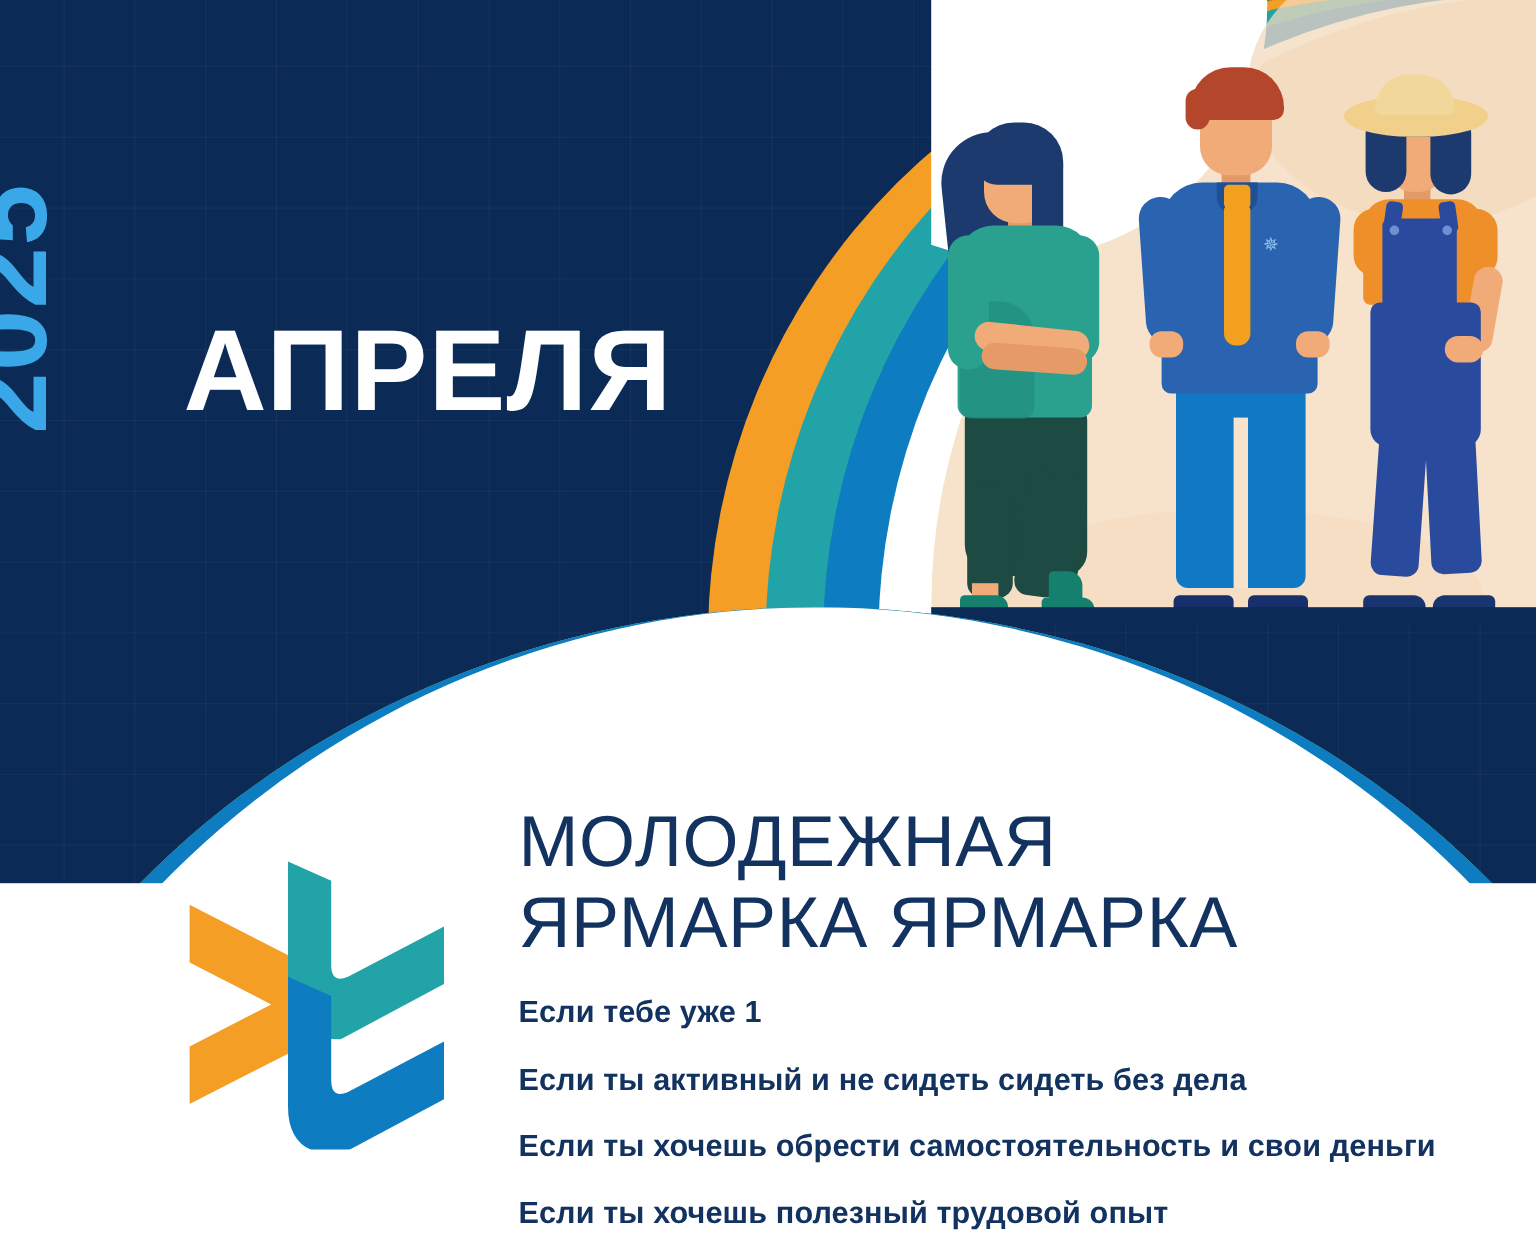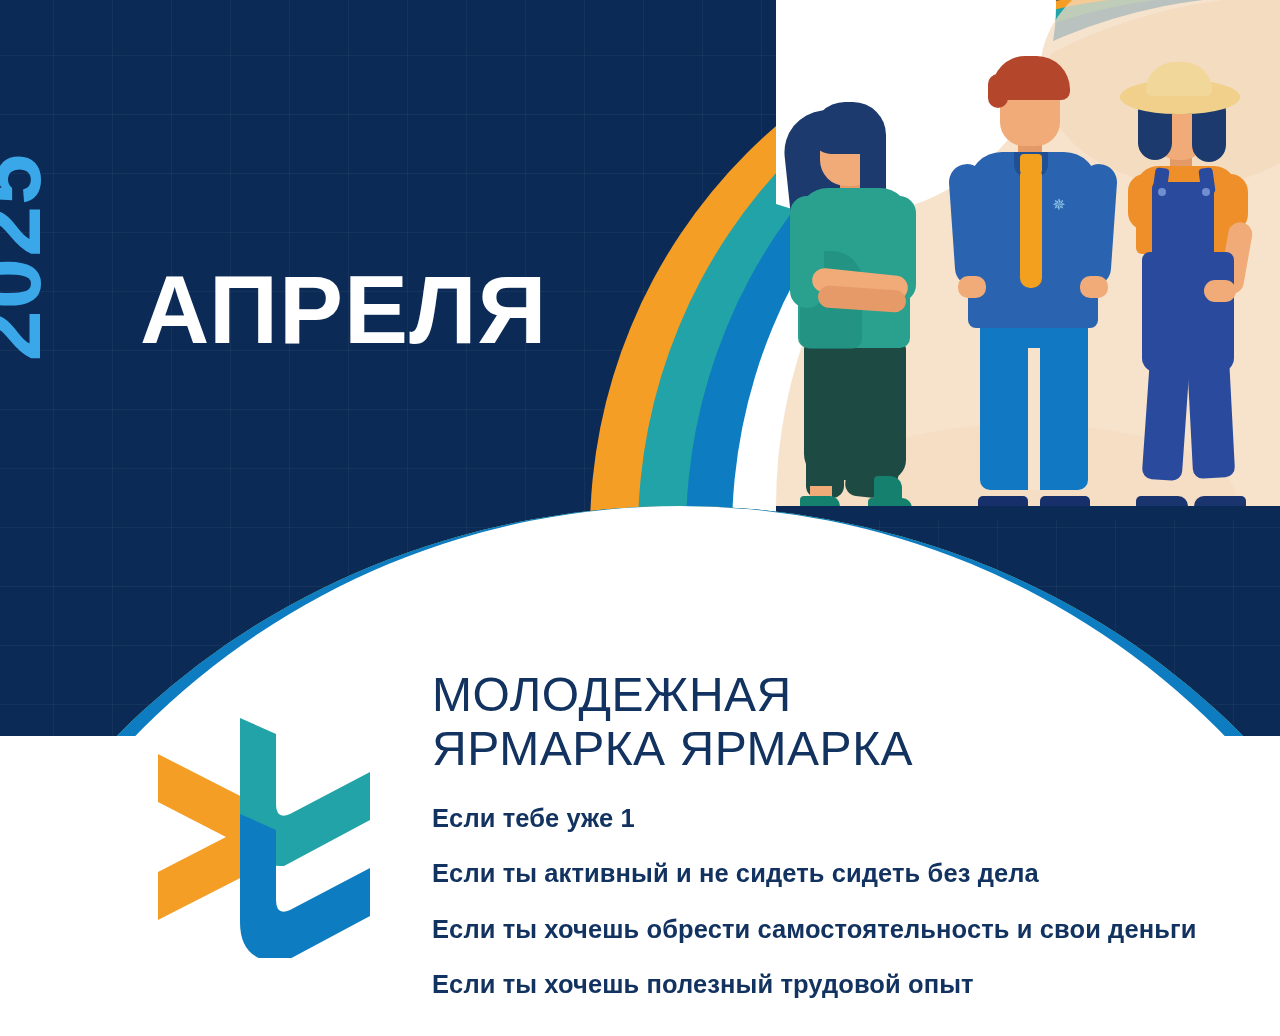--- a/index.html
+++ b/index.html
@@ -130,41 +130,41 @@
     transform:rotate(-90deg);transform-origin:left bottom;
     color:#3aa8e8;font-weight:bold;font-size:92px;line-height:.95;
     letter-spacing:1px;white-space:nowrap;
   }
   .date-range{
     position:absolute;left:160px;top:126px;
     color:#ffffff;font-weight:bold;font-size:120px;line-height:1;
     letter-spacing:2px;white-space:nowrap;
   }
   .date-month{
-    position:absolute;left:140px;top:262px;
+    position:absolute;left:153px;top:262px;
     color:#ffffff;font-weight:bold;font-size:96px;line-height:1;
     letter-spacing:1px;white-space:nowrap;
   }
 
   
   .bottom-arc{position:absolute;left:0;top:506px;width:1280px;height:530px;overflow:hidden;}
   .bottom-arc .bring{position:absolute;left:-80px;top:0;border-radius:50%/100% 100% 0 0;}
   .b-o{left:-120px;top:24px;  width:1520px;height:700px;background:#f59e26;}
   .b-t{left:-120px;top:74px;  width:1520px;height:700px;background:#21a3a8;}
   .b-b{left:-120px;top:120px; width:1520px;height:700px;background:#0d7cc0;}
   .b-w{left:-120px;top:172px; width:1520px;height:760px;background:#ffffff;}
   .white-base{position:absolute;left:0;bottom:0;width:1280px;height:300px;background:#ffffff;}
 
   
   .logo{position:absolute;left:148px;top:716px;width:232px;height:242px;}
 
   
   .content{position:absolute;left:432px;top:668px;width:830px;}
   .title{
-    color:#123260;font-size:48px;line-height:1.12;font-weight:300;
+    color:#123260;font-size:60px;line-height:1.12;font-weight:300;
     letter-spacing:.5px;white-space:nowrap;
   }
   .title .l2{display:block;}
   .bullets{margin-top:30px;}
   .bullet{
     color:#123260;font-size:25.5px;font-weight:bold;line-height:1;
     margin-bottom:30px;white-space:nowrap;letter-spacing:.1px;
   }
   .bullet:last-child{margin-bottom:0;}
 </style>

